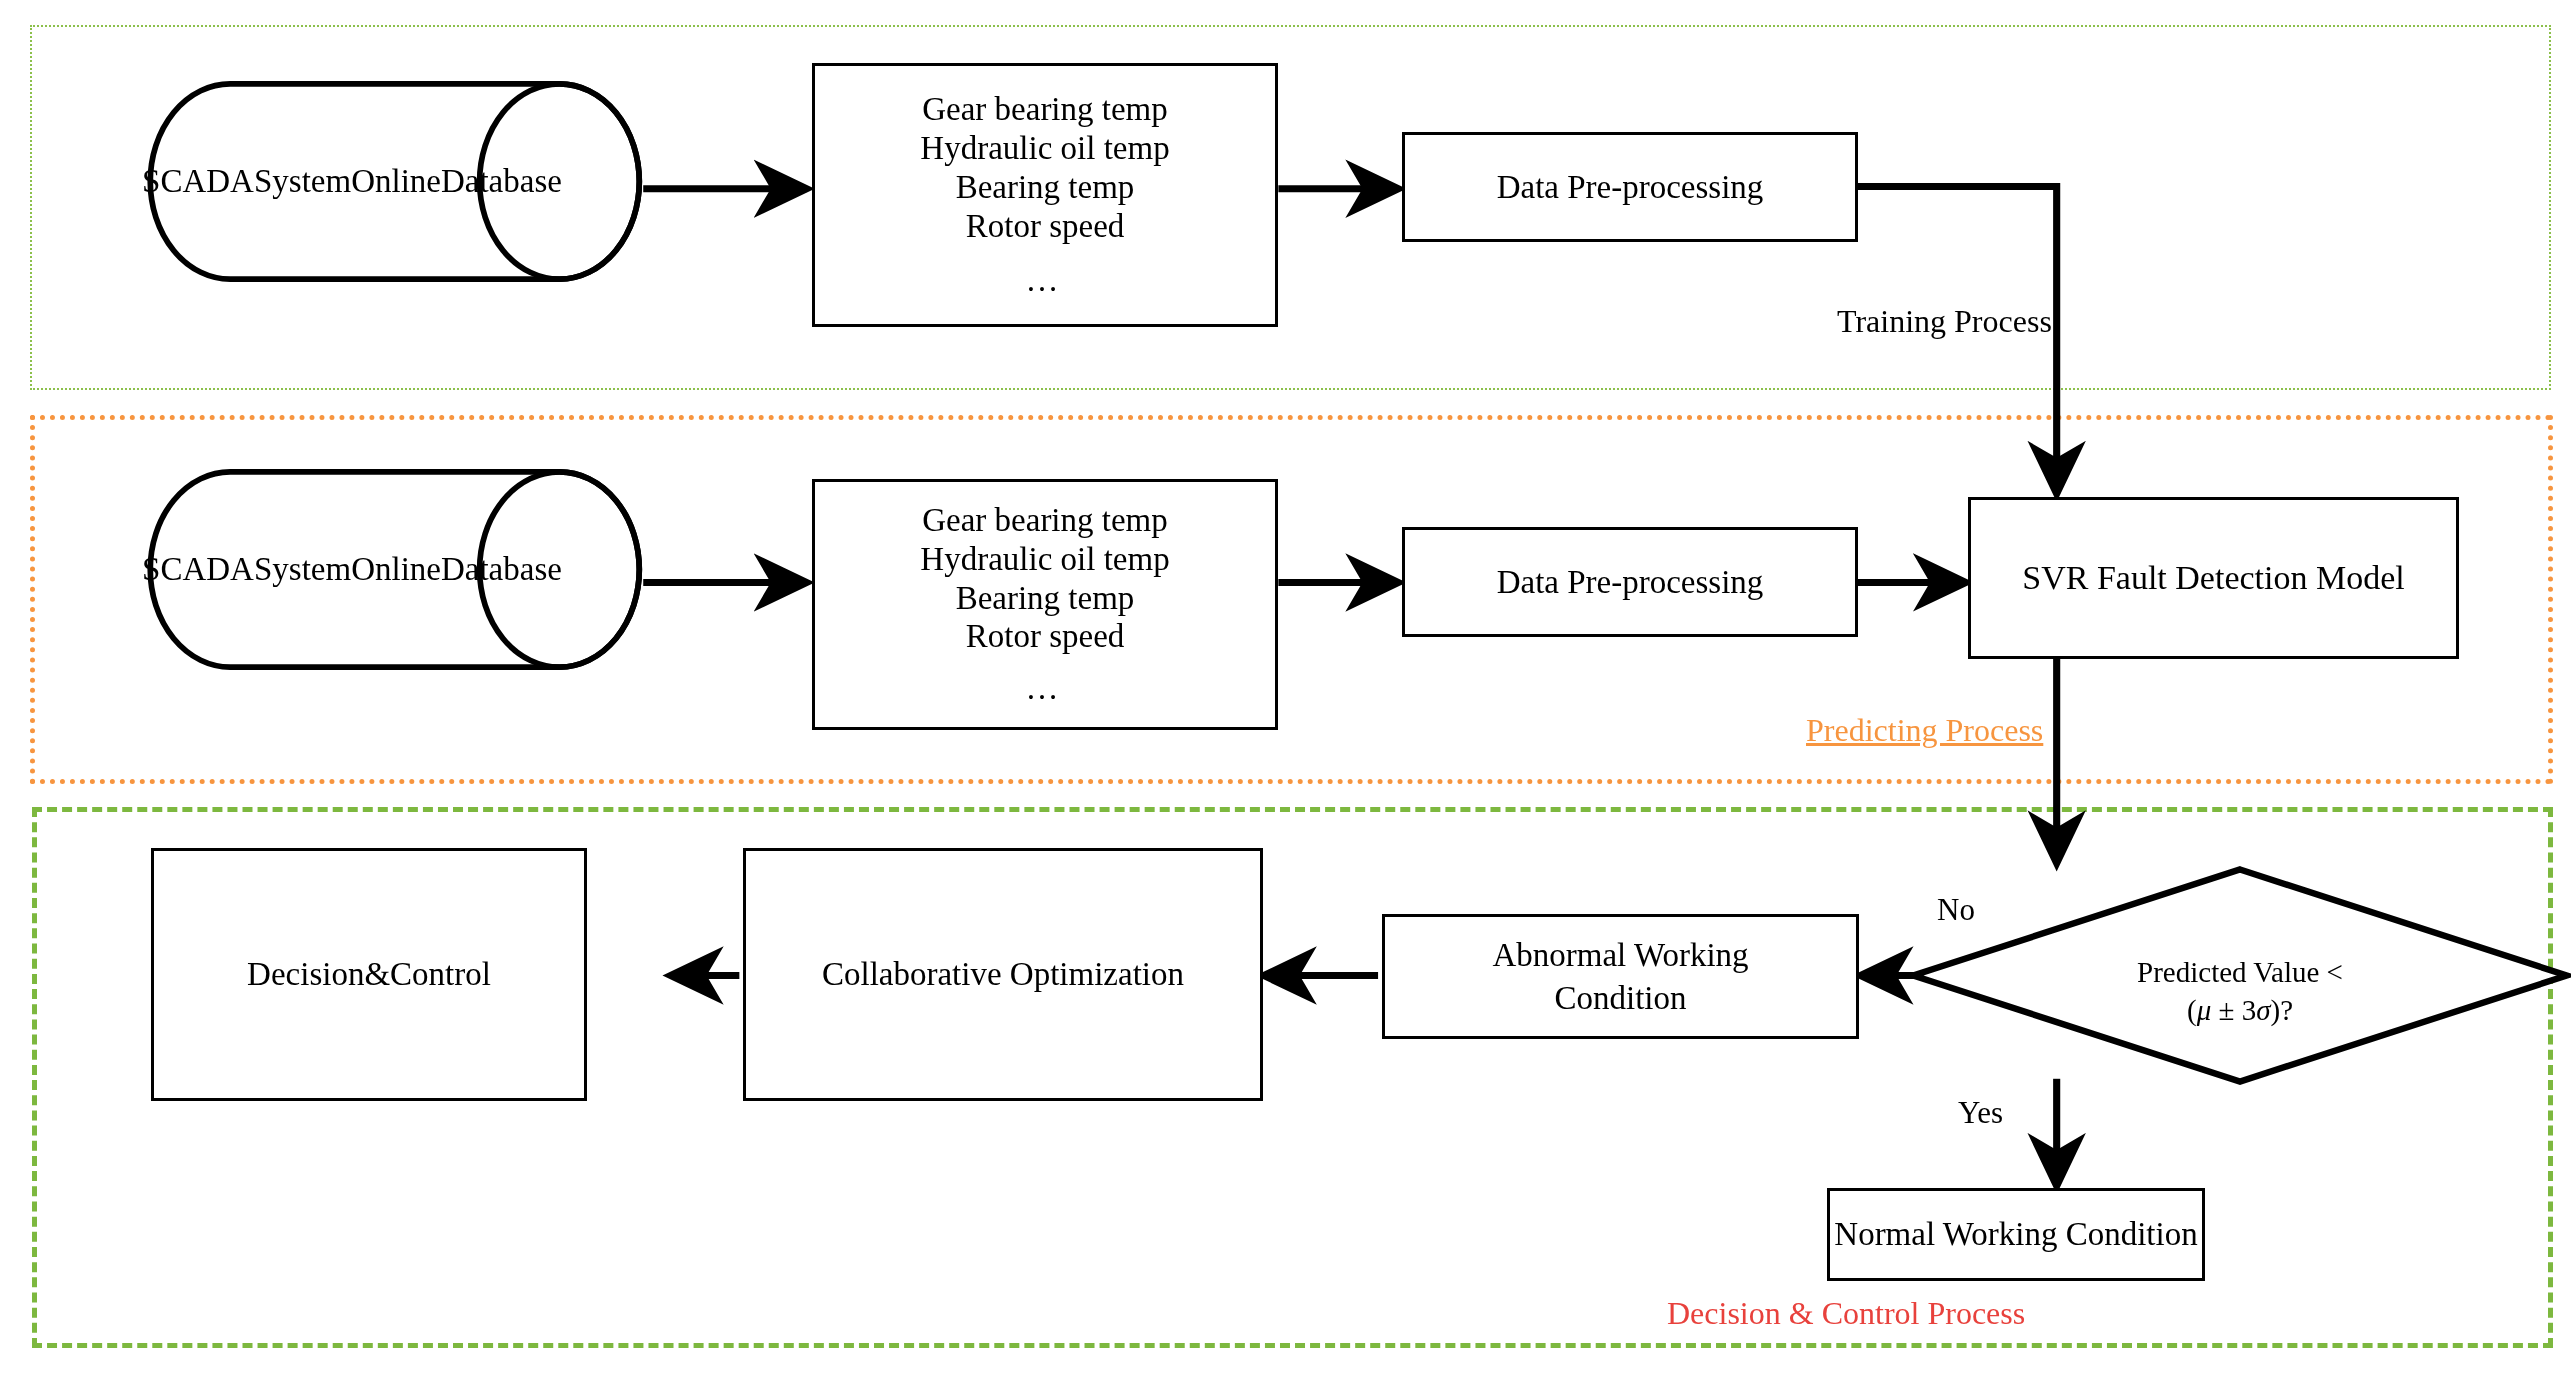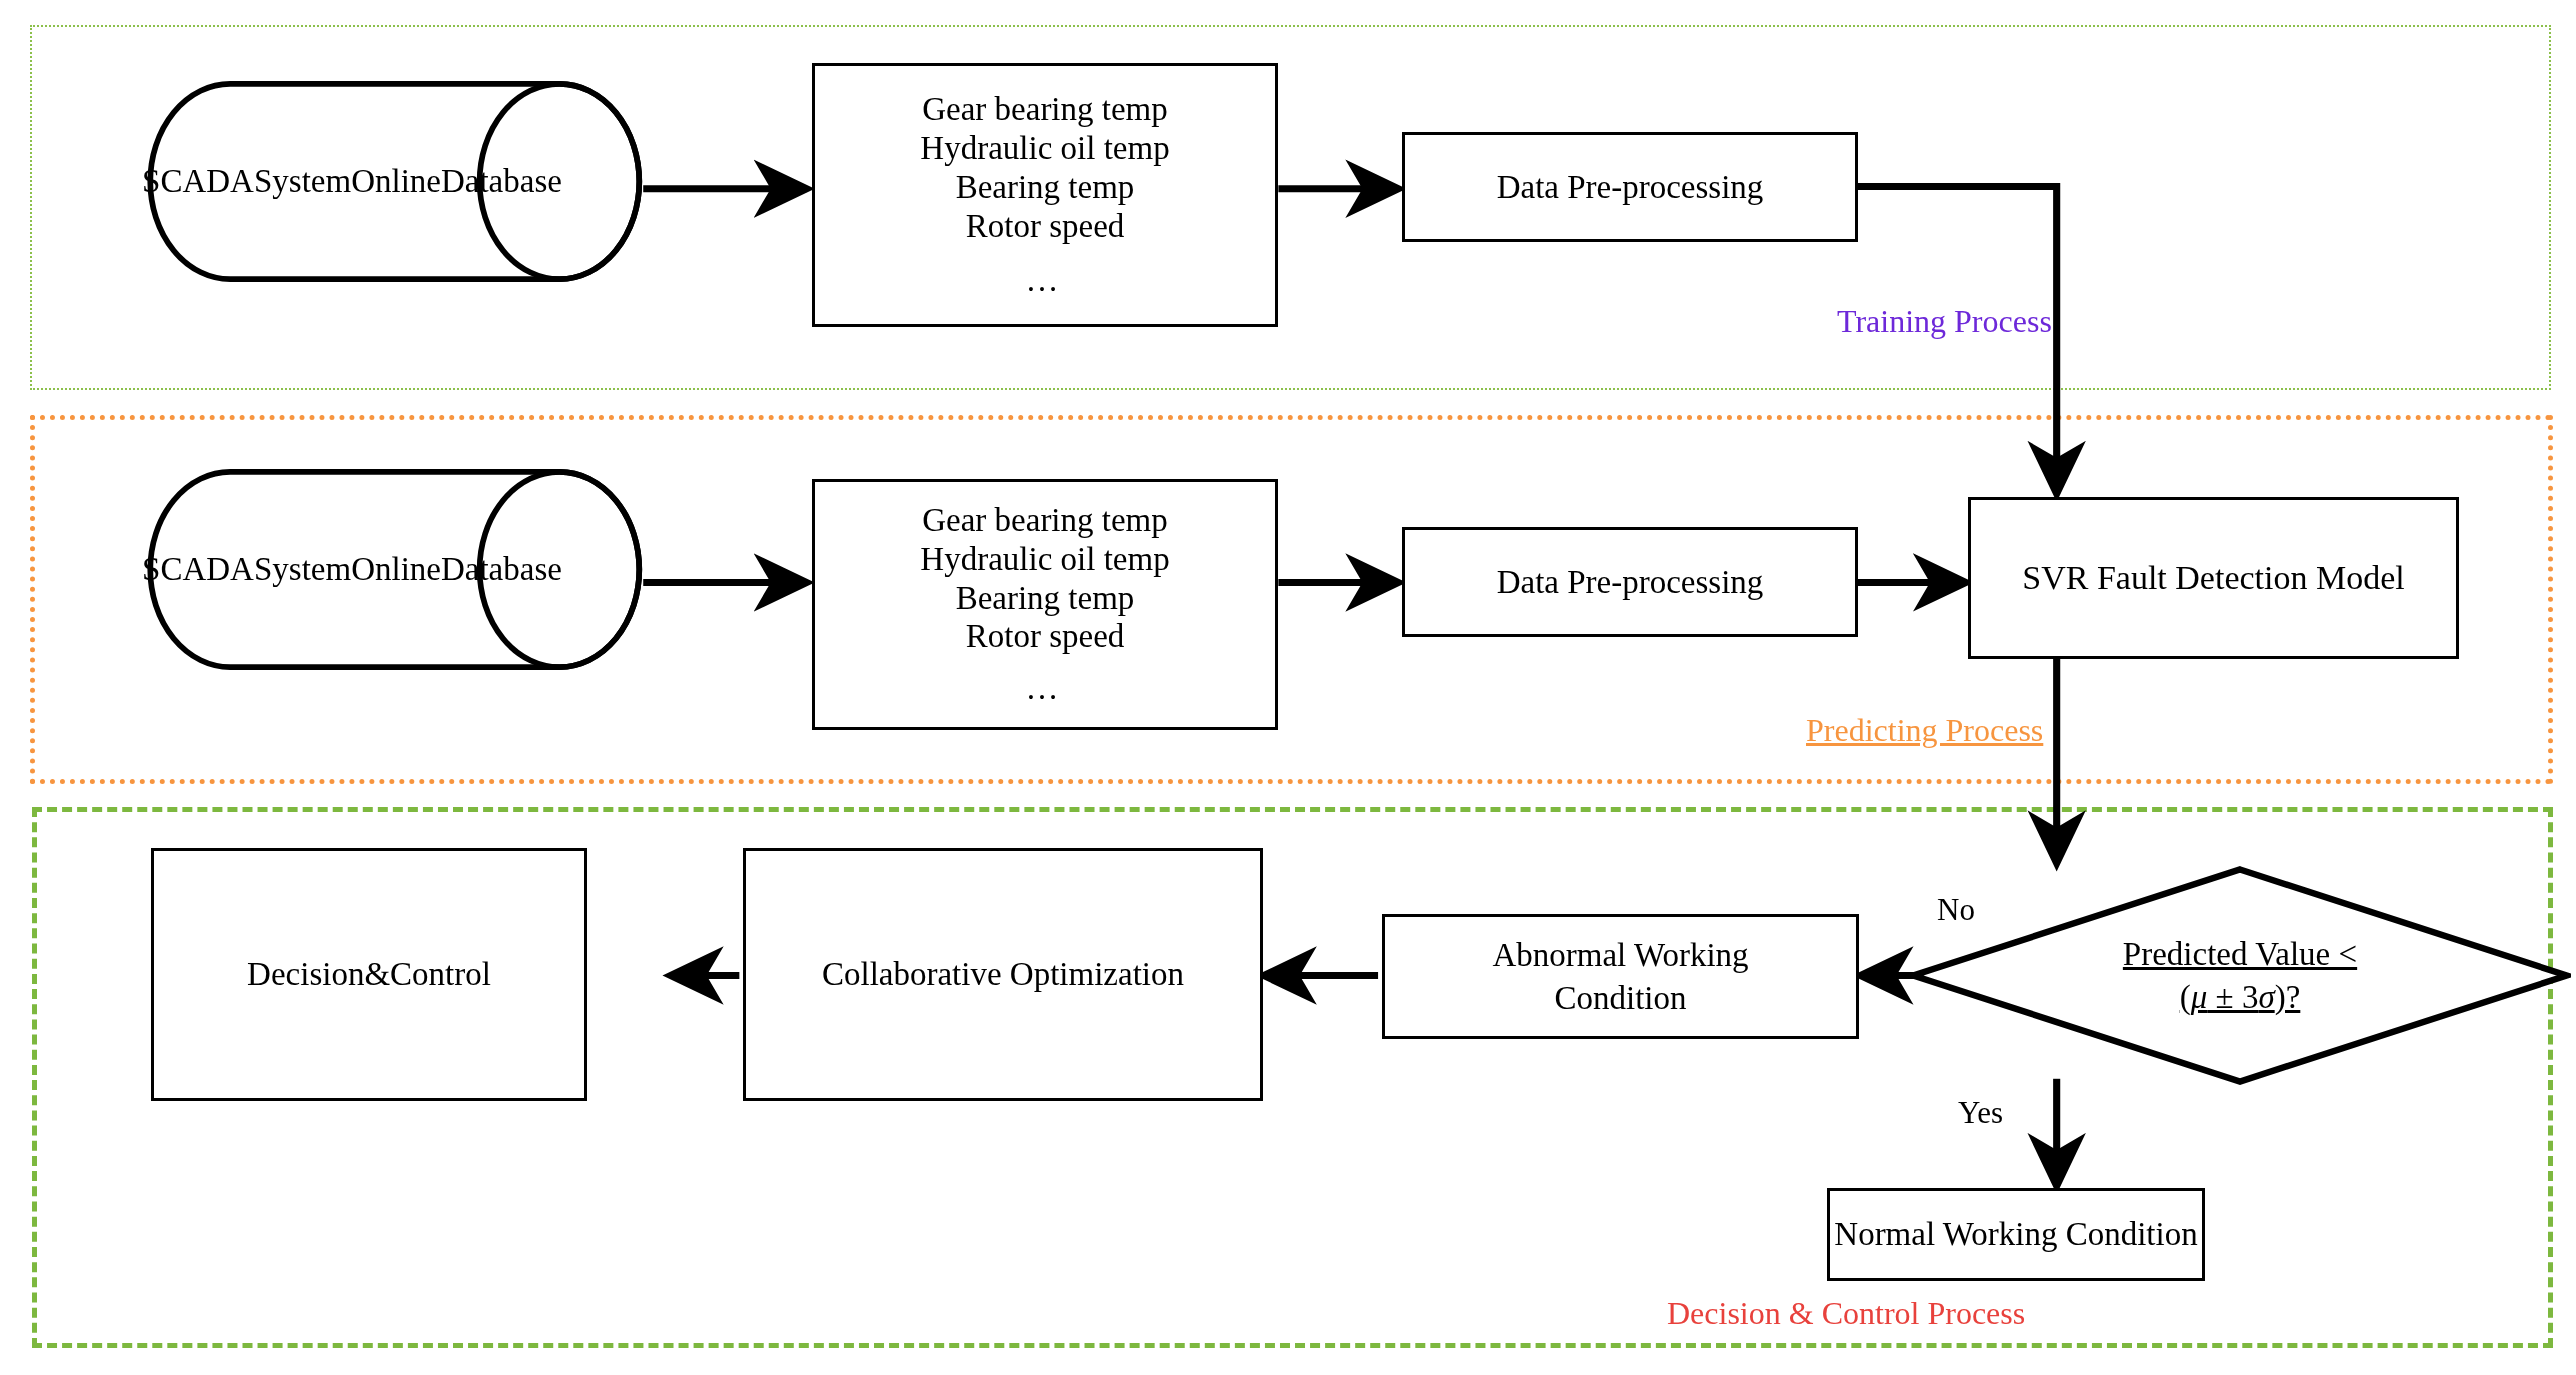--- a/index.html
+++ b/index.html
@@ -8,21 +8,21 @@
   #stage svg{position:absolute;left:0;top:0;width:2576px;height:1375px;}
   .panel{position:absolute;box-sizing:border-box;}
   .panel-training{border:2.8px dotted #8CC04B;}
   .panel-predicting{border:5px dotted #F7953F;}
   .panel-decision{border:5.7px dashed #7DB83F;}
   .node{position:absolute;box-sizing:border-box;background:#ffffff;
         display:flex;align-items:center;justify-content:center;text-align:center;
         color:#000;line-height:1.18;}
   .rect{border:3.6px solid #000;}
   .proc-label{position:absolute;white-space:nowrap;font-size:32px;}
-  .lbl-training{color:#6d28d9;}
+  .lbl-training{color:#000000;}
   .lbl-predicting{color:#F7953F;}
   .lbl-decision{color:#E8413C;}
   .edge-label{position:absolute;font-size:31px;color:#000;white-space:nowrap;}
   .cyl{position:absolute;}
   .cyl-text{position:absolute;display:flex;flex-direction:row;
             align-items:center;justify-content:center;text-align:center;
             font-size:33px;line-height:1.28;color:#000;}
   .stack{display:flex;flex-direction:column;align-items:center;justify-content:center;}
   .f46{font-size:33px;}
   .f47{font-size:33px;}
@@ -130,21 +130,21 @@
   </div>
 
   <div class="proc-label lbl-predicting" style="left:1806px;top:712px;text-decoration:underline;">
     <span>Predicting Process</span>
   </div>
 
   <div class="cyl" style="left:1909px;top:865px;width:662px;height:221px;">
     <svg viewBox="0 0 930 310" style="width:662px;height:221px;position:absolute;left:0;top:0;">
       <polygon points="465,6 924,155 465,304 6,155" fill="#fff" stroke="#000" stroke-width="9"></polygon>
     </svg>
-    <div class="stack" style="position:absolute;left:0;top:0;width:662px;height:221px;font-size:33px;line-height:1.3;text-decoration:underline;">
+    <div class="stack" style="position:absolute;left:0;top:16px;width:662px;height:221px;font-size:29px;line-height:1.3;">
       <span>Predicted Value &lt;</span>
       <span><span>(</span><span class="mathi">μ</span><span> ± 3</span><span class="mathi">σ</span><span>)?</span></span>
     </div>
   </div>
 
   <div class="edge-label" style="left:1937px;top:892px;">
     <span>No</span>
   </div>
   <div class="edge-label" style="left:1958px;top:1095px;font-family:Liberation Serif, serif;">
     <span>Yes</span>

